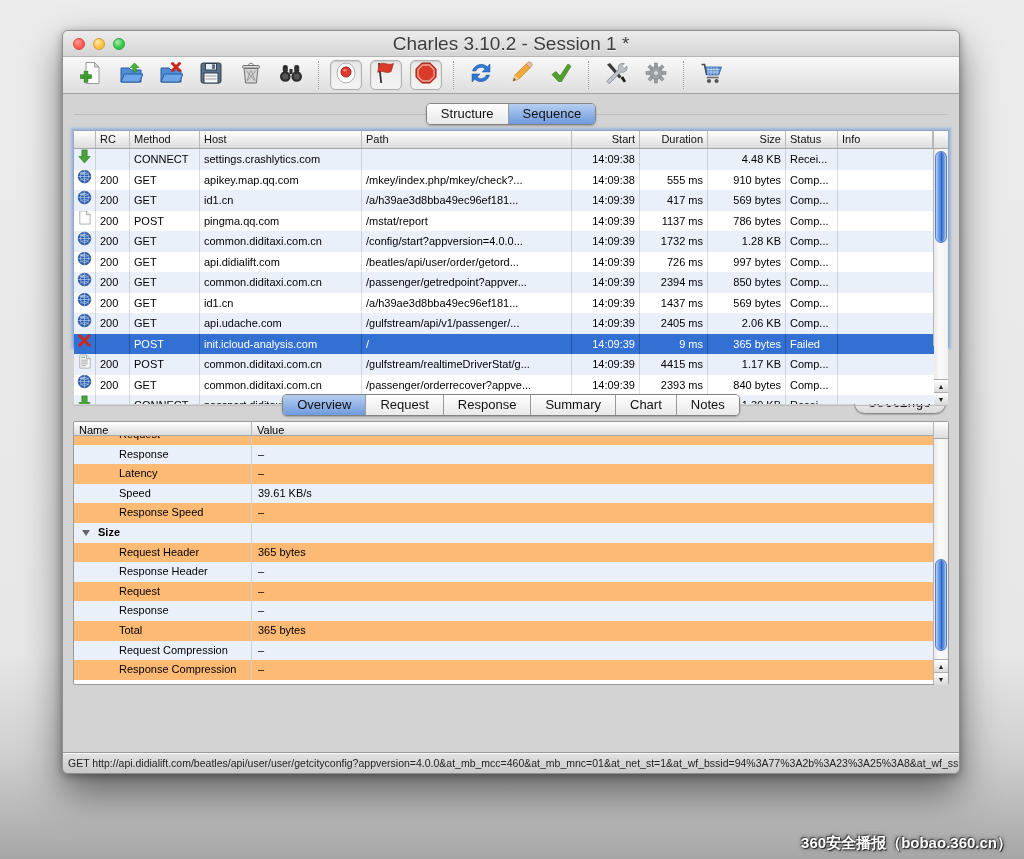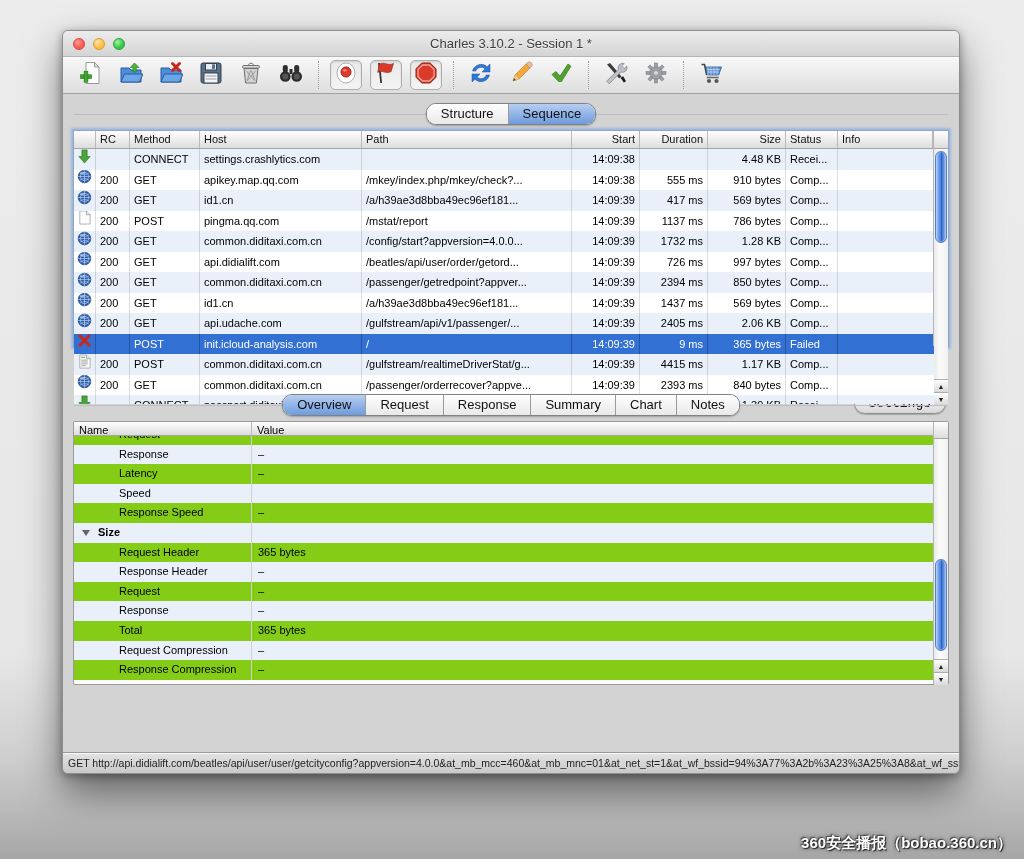--- a/index.html
+++ b/index.html
@@ -19,39 +19,39 @@
   .titlebar {
     height:26px; background:linear-gradient(#ececec,#d4d4d4);
     border-bottom:1px solid #b4b4b4; position:relative;
   }
   .traffic { position:absolute; left:10px; top:7px; display:flex; gap:8px; }
   .tl { width:12px; height:12px; border-radius:50%; display:inline-block; }
   .tl.red   { background:radial-gradient(circle at 35% 30%,#ff9a93,#f95a51 60%); border:1px solid #d8423c; }
   .tl.yellow{ background:radial-gradient(circle at 35% 30%,#ffe6a8,#fbbe3f 60%); border:1px solid #d89f2e; }
   .tl.green { background:radial-gradient(circle at 35% 30%,#a5efa5,#32c747 60%); border:1px solid #27a338; }
   .title {
-    text-align:center; line-height:25px; font-size:13px; color:#3c3c3c;
+    text-align:center; line-height:25px; font-size:19px; color:#3c3c3c;
     text-shadow:0 1px 0 rgba(255,255,255,.7);
   }
   
   .toolbar {
     height:37px; background:linear-gradient(#f8f8f8,#dedede);
     border-bottom:1px solid #a0a0a0; display:flex; align-items:center; padding-left:8px;
   }
   .tb-btn { width:32px; height:30px; margin:0 4px; display:flex; align-items:center; justify-content:center; border-radius:5px; }
   .tb-btn.pressed { border:1px solid #aeaeae; background:linear-gradient(#e9e9e9,#f4f4f4); box-shadow:inset 0 1px 2px rgba(0,0,0,.12); }
   .tb-btn svg { width:24px; height:24px; }
   .tb-sep { width:1px; height:28px; border-left:1px dotted #9a9a9a; margin:0 7px; }
   
   .content { position:relative; height:659px; }
   .seg-row { position:relative; height:22px; display:flex; justify-content:center; }
   .seg-row.top { margin-top:9px; }
   .seg-row.bottom { margin-top:3px; }
   .seg-row::before { content:""; position:absolute; left:11px; right:11px; top:11px; border-top:1px solid #bdbdbd; }
-  .seg-ctl { display:flex; position:relative; z-index:1; border:1px solid #828282; border-radius:10px; overflow:hidden; background:#fcfcfc; box-shadow:0 1px 2px rgba(0,0,0,.25); }
+  .seg-ctl { display:flex; position:relative; z-index:1; border:1px solid #828282; border-radius:5px; overflow:hidden; background:#fcfcfc; box-shadow:0 1px 2px rgba(0,0,0,.25); }
   .seg { padding:0 14px; line-height:20px; font-size:13px; color:#111; background:linear-gradient(#fefefe,#e9e9e9); }
   .seg + .seg { border-left:1px solid #9a9a9a; }
   .seg.selected { background:linear-gradient(#b6cef1,#6e9bdd); }
   
   .upper-table {
     position:relative; margin:5px 10px 0; height:217px; background:#fff;
     border:1px solid #8fa6c5; box-shadow:0 0 2px 2px rgba(120,165,225,.6);
   }
   .thead { display:flex; height:18px; background:linear-gradient(#ffffff,#dcdcdc); border-bottom:1px solid #a6a6a6; padding-right:15px; }
   .thead .cell { font-size:11px; color:#111; line-height:17px; border-right:1px solid #b9b9b9; }
@@ -89,21 +89,21 @@
   
   .split-row { height:9px; display:flex; justify-content:center; align-items:center; }
   .split-caret { width:0; height:0; border-left:5px solid transparent; border-right:5px solid transparent; border-bottom:6px solid #9a9a9a; }
   
   .lower-table { position:relative; margin:5px 10px 0; height:264px; background:#fff; border:1px solid #9a9a9a; border-radius:2px; }
   .thead2 { display:flex; height:14px; background:linear-gradient(#ffffff,#dcdcdc); border-bottom:1px solid #a6a6a6; padding-right:15px; }
   .thead2 span { font-size:11px; line-height:16px; padding:0 5px; }
   .thead2 .nm { width:178px; border-right:1px solid #b9b9b9; }
   .tbody2 { height:245px; overflow:hidden; padding-right:15px; }
   .tbody2 .drow:first-child { margin-top:-11px; }
-  .drow { display:flex; height:19.6px; background:#84cc16; }
+  .drow { display:flex; height:19.6px; background:#fdba74; }
   .drow.stripe { background:#e9f0fa; }
   .dname { width:178px; font-size:11px; line-height:19.5px; color:#000; padding-left:45px; border-right:1px solid #d0d0d0; white-space:nowrap; overflow:hidden; }
   .dname.group { padding-left:24px; font-weight:bold; position:relative; }
   .tri { position:absolute; left:8px; top:7px; width:0; height:0; border-left:4.5px solid transparent; border-right:4.5px solid transparent; border-top:6px solid #666; }
   .dvalue { flex:1; font-size:11px; line-height:19.5px; color:#000; padding-left:6px; white-space:nowrap; overflow:hidden; }
   
   .statusbar { position:absolute; left:0; right:0; bottom:0; height:21px;
     background:linear-gradient(#e3e3e3,#c9c9c9); border-top:1px solid #9a9a9a;
     box-shadow:inset 0 1px 0 rgba(255,255,255,.8); }
   .statusbar span { display:block; font-size:10.5px; color:#222; line-height:20px; padding:0 5px; white-space:nowrap; overflow:hidden; }
@@ -571,20 +571,21 @@
           <div class="drow stripe">
             <div class="dname">Response</div>
             <div class="dvalue">–</div>
           </div>
           <div class="drow">
             <div class="dname">Latency</div>
             <div class="dvalue">–</div>
           </div>
           <div class="drow stripe">
             <div class="dname">Speed</div>
+            <div class="dvalue">39.61 KB/s</div>
           </div>
           <div class="drow">
             <div class="dname">Response Speed</div>
             <div class="dvalue">–</div>
           </div>
           <div class="drow stripe">
             <div class="dname group"><span class="tri"></span>Size</div>
             <div class="dvalue"></div>
           </div>
           <div class="drow">

